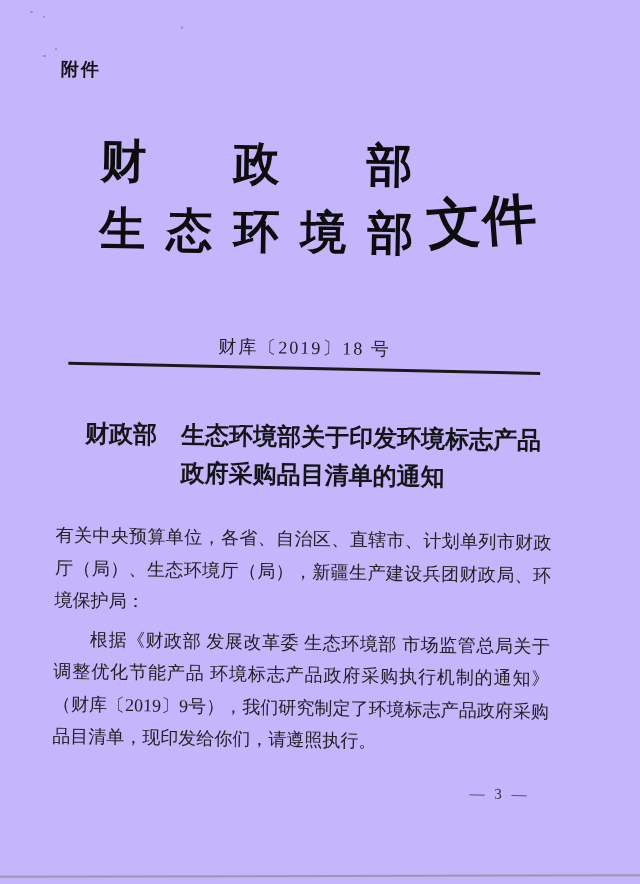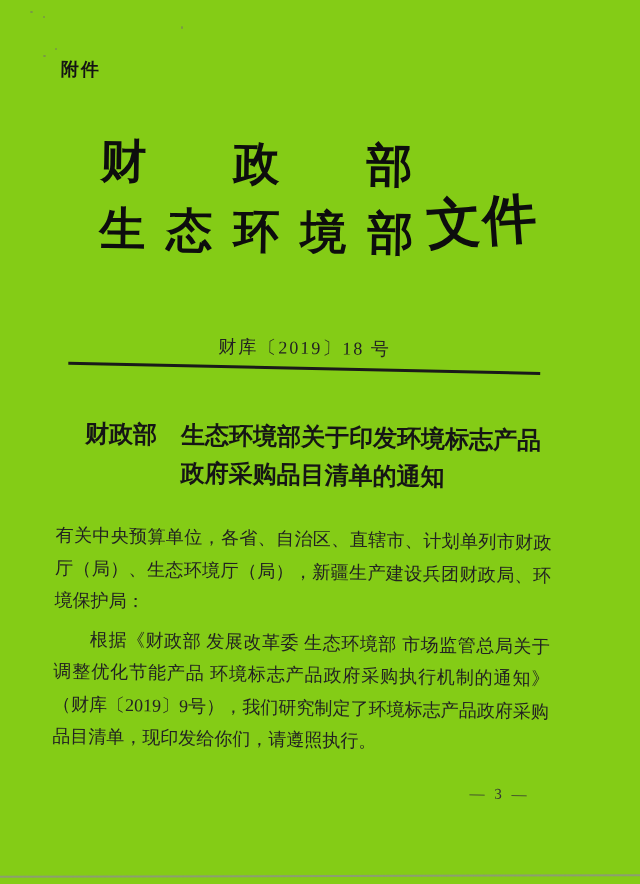--- a/index.html
+++ b/index.html
@@ -2,21 +2,21 @@
 <html><head>
 <meta charset="utf-8">
 <style>
   html, body { margin: 0; padding: 0; }
   body { background: #ffffff; font-family: "Liberation Serif", serif; }
 
   .page {
     position: relative;
     width: 640px;
     height: 884px;
-    background: #84cc16;
+    background: #c4b5fd;
     overflow: hidden;
     color: #1d1d1f;
   }
 
   
   .skew {
     position: absolute;
     left: 0; top: 0; width: 640px; height: 884px;
     transform: rotate(0.9deg);
     transform-origin: 0 0;

